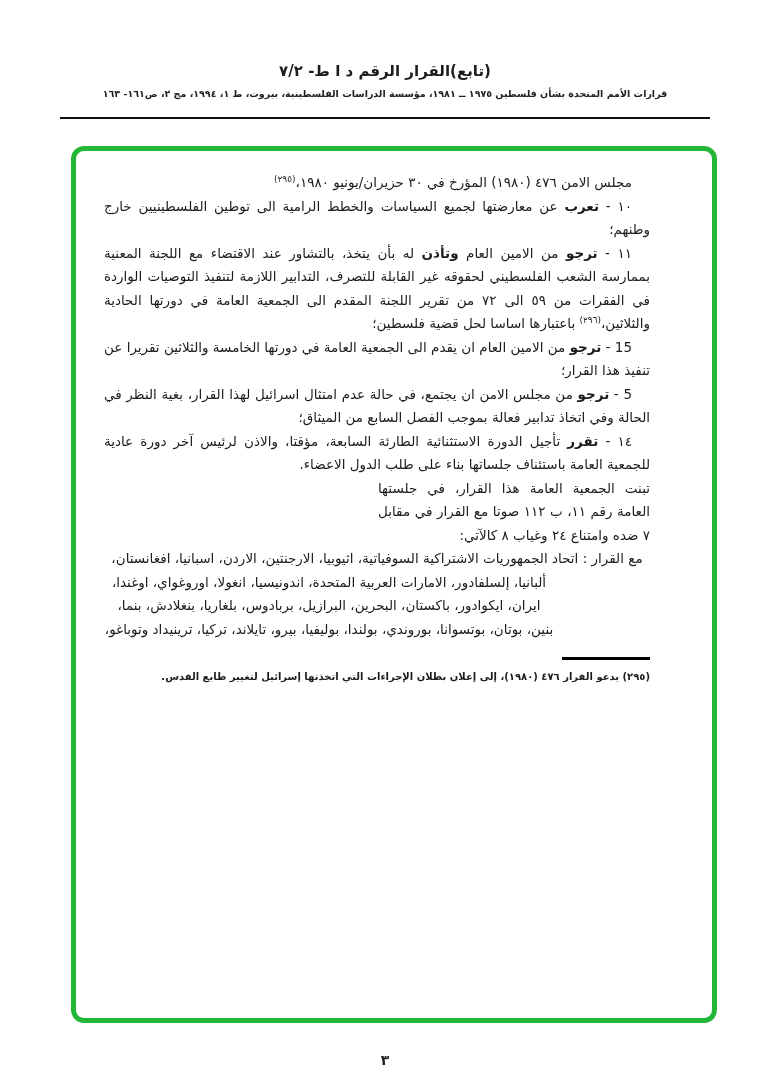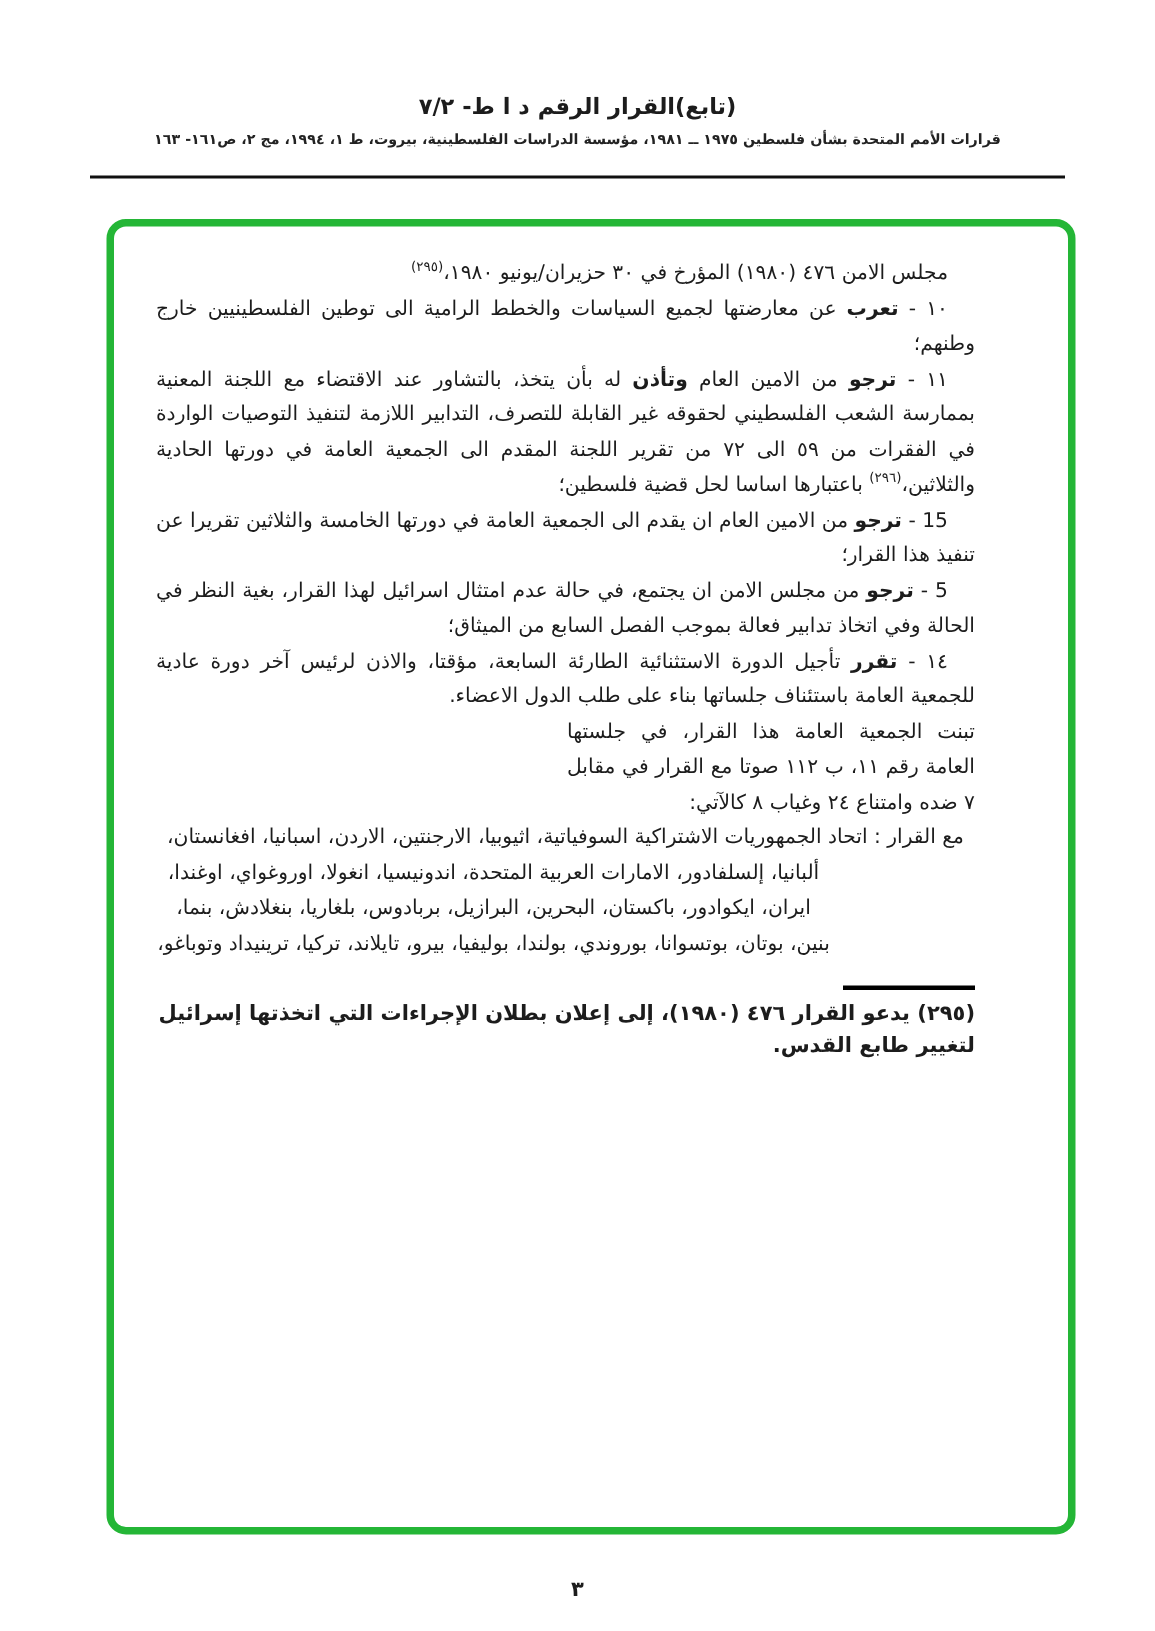--- a/index.html
+++ b/index.html
@@ -74,21 +74,21 @@
     text-indent: -96px;
     text-align: center;
   }
   .fn-rule {
     width: 88px;
     border-top: 3px solid #000;
     margin-top: 16px;
     margin-bottom: 6px;
   }
   .footnote {
-    font-size: 14px;
+    font-size: 10px;
     font-weight: bold;
     line-height: 21px;
     text-align: right;
   }
   .page-number {
     position: absolute;
     top: 1052px;
     left: 0;
     right: 0;
     text-align: center;

